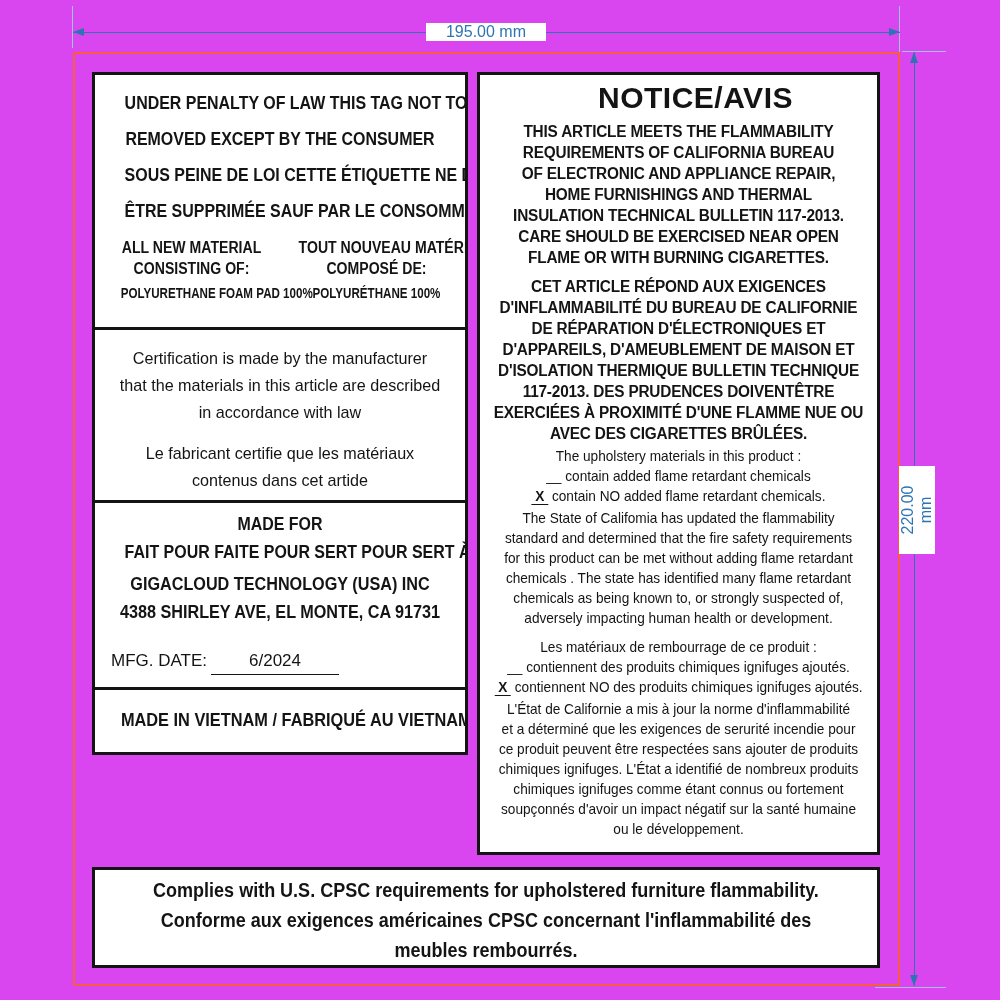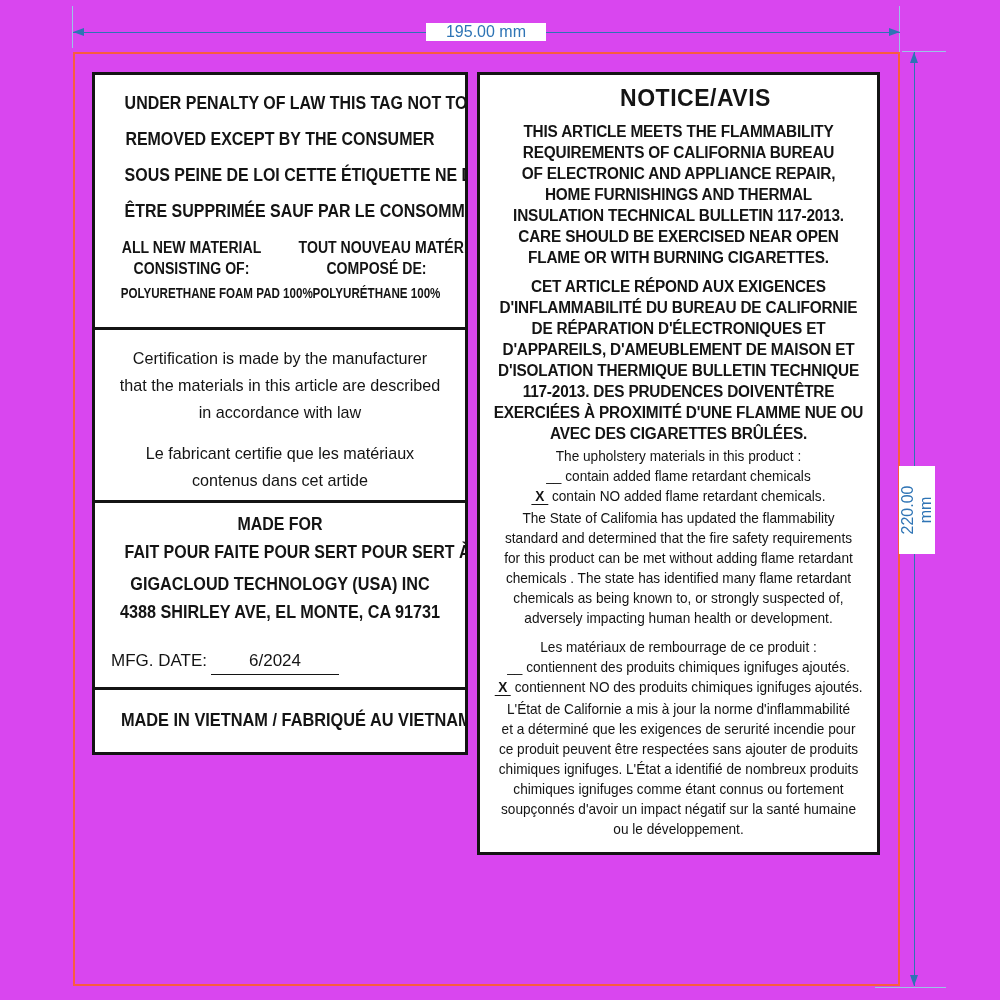--- a/index.html
+++ b/index.html
@@ -49,21 +49,21 @@
   .madefor-head { margin-top:7px; font-weight:bold; font-size:19px; line-height:28px; }
   .company { font-weight:bold; font-size:18px; line-height:26px; margin-top:5px; }
   .company.addr { margin-top:2px; }
   .mfg { margin:24px 0 0 16px; font-size:17px; line-height:24px; text-align:left; }
   .mfg-line { display:inline-block; min-width:128px; border-bottom:1.5px solid var(--ink);
               text-align:center; margin-left:4px; padding:0 6px 1px 6px; }
   .origin { font-weight:bold; font-size:19px; line-height:60px; }
   
   .notice { position:absolute; left:477px; top:72px; width:403px; height:783px; z-index:2;
             padding-top:6px; }
-  .notice-title { text-align:center; font-weight:bold; font-size:23px; line-height:30px; margin-top:2px; letter-spacing:.5px;padding-left:34px; }
+  .notice-title { text-align:center; font-weight:bold; font-size:30px; line-height:30px; margin-top:2px; letter-spacing:.5px;padding-left:34px; }
   .nb { font-weight:bold; font-size:16px; line-height:21px; margin-top:8px; letter-spacing:-.2px; }
   .nr { font-size:14.5px; line-height:20px; margin-top:2px; }
   .nr .opt-row { white-space:nowrap; text-align:center; }
   .mark { display:inline-block; }
   .mark.x { border-bottom:1.5px solid var(--ink); padding:0 4px; font-weight:bold; line-height:15px; }
   .mt8 { margin-top:9px; }
   
   .cpsc { position:absolute; left:92px; top:867px; width:788px; height:101px; z-index:2; }
   .cpsc-text { margin-top:5px; font-weight:bold; font-size:20px; line-height:30px; }
 </style>
@@ -136,14 +136,17 @@
     <div class="nr nowraplines cond94">The State of Califomia has updated the flammability<br>standard and determined that the fire safety requirements<br>for this product can be met without adding flame retardant<br>chemicals . The state has identified many flame retardant<br>chemicals as being known to, or strongly suspected of,<br>adversely impacting human health or development.</div>
 
     <div class="nr mt8 cond94">
       <div class="opt-row">Les matériaux de rembourrage de ce produit :</div>
       <div class="opt-row"><span class="mark">__</span> <span>contiennent des produits chimiques ignifuges ajoutés.</span></div>
       <div class="opt-row"><span class="mark x">X</span> <span>contiennent NO des produits chimiques ignifuges ajoutés.</span></div>
     </div>
     <div class="nr nowraplines cond94">L'État de Californie a mis à jour la norme d'inflammabilité<br>et a déterminé que les exigences de serurité incendie pour<br>ce produit peuvent être respectées sans ajouter de produits<br>chimiques ignifuges. L'État a identifié de nombreux produits<br>chimiques ignifuges comme étant connus ou fortement<br>soupçonnés d'avoir un impact négatif sur la santé humaine<br>ou le développement.</div>
   </div>
 
+  <div class="box cpsc">
+    <div class="cpsc-text nowraplines cond90">Complies with U.S. CPSC requirements for upholstered furniture flammability.<br>Conforme aux exigences américaines CPSC concernant l'inflammabilité des<br>meubles rembourrés.</div>
+  </div>
 
 </div>
 
 </body></html>

